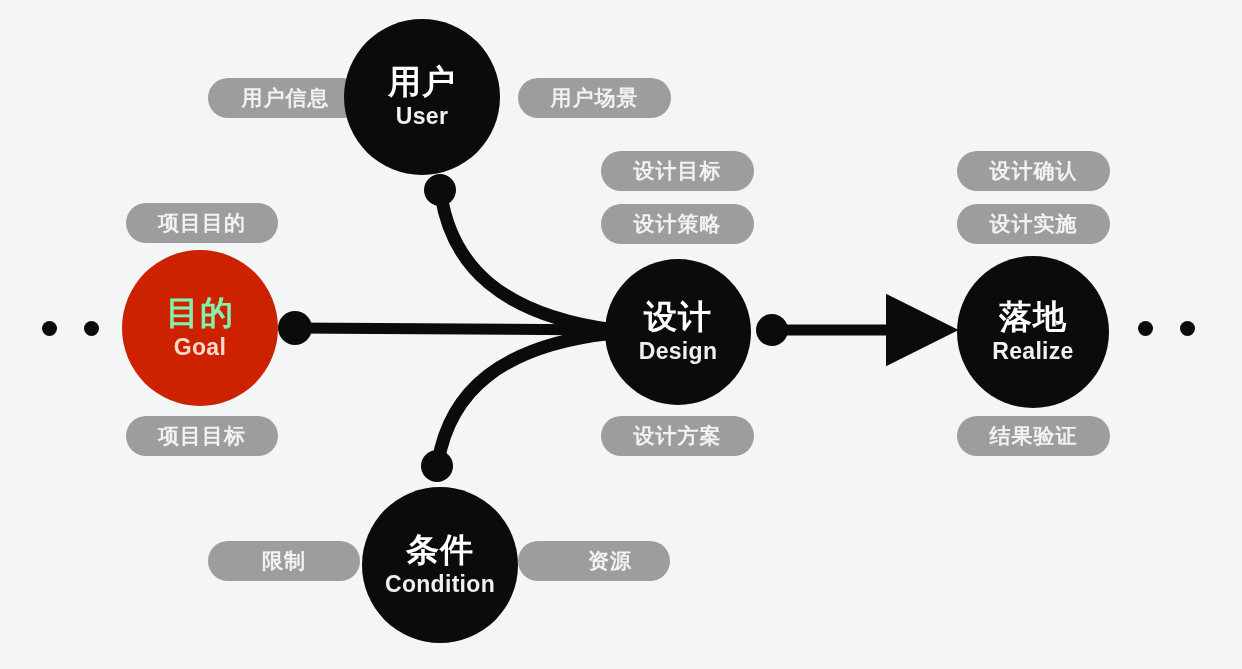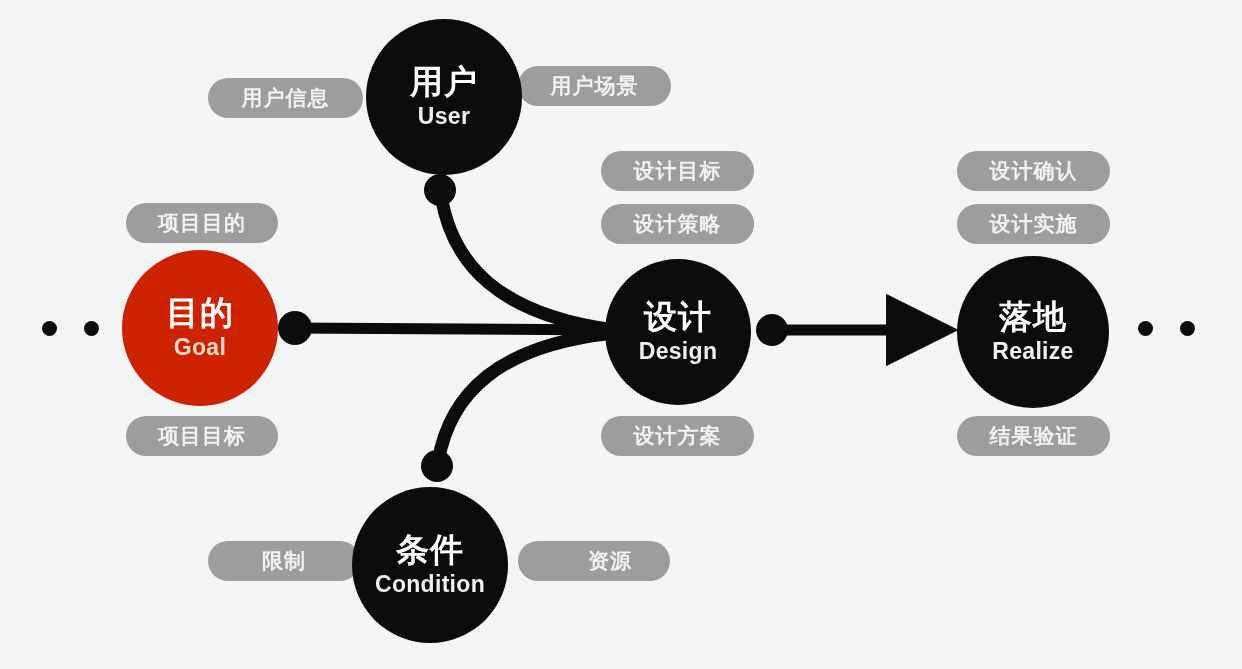--- a/index.html
+++ b/index.html
@@ -46,21 +46,21 @@
     letter-spacing: 1px;
   }
   .node-en {
     color: #f0f0f0;
     font-size: 23px;
     font-weight: 700;
     line-height: 1.1;
     margin-top: 5px;
     letter-spacing: 0.3px;
   }
-  .node-accent .node-cn { color: #ffffff; }
+  .node-accent .node-cn { color: #86efac; }
   .node-accent .node-en { color: #ffd9cc; }
 
   .pill {
     position: absolute;
     background: #9d9d9d;
     color: #f2f2f2;
     border-radius: 999px;
     display: flex;
     align-items: center;
     justify-content: center;
@@ -117,45 +117,45 @@
   <div class="ellipsis-dot" style="left:42px; top:321px;"></div>
   <div class="ellipsis-dot" style="left:84px; top:321px;"></div>
   <div class="ellipsis-dot" style="left:1138px; top:321px;"></div>
   <div class="ellipsis-dot" style="left:1180px; top:321px;"></div>
 
   <div class="node node-accent" style="left:122px; top:250px; width:156px; height:156px;">
     <div class="node-cn">目的</div>
     <div class="node-en">Goal</div>
   </div>
 
-  <div class="node node-dark" style="left:366px; top:19px; width:156px; height:156px;">
+  <div class="node node-dark" style="left:344px; top:19px; width:156px; height:156px;">
     <div class="node-cn">用户</div>
     <div class="node-en">User</div>
   </div>
 
   <div class="node node-dark" style="left:605px; top:259px; width:146px; height:146px;">
     <div class="node-cn">设计</div>
     <div class="node-en">Design</div>
   </div>
 
-  <div class="node node-dark" style="left:352px; top:487px; width:156px; height:156px;">
+  <div class="node node-dark" style="left:362px; top:487px; width:156px; height:156px;">
     <div class="node-cn">条件</div>
     <div class="node-en">Condition</div>
   </div>
 
   <div class="node node-dark" style="left:957px; top:256px; width:152px; height:152px;">
     <div class="node-cn">落地</div>
     <div class="node-en">Realize</div>
   </div>
 
   <div class="pill" style="left:126px; top:203px; width:152px;">项目目的</div>
   <div class="pill" style="left:126px; top:416px; width:152px;">项目目标</div>
 
   <div class="pill" style="left:208px; top:78px; width:155px;">用户信息</div>
-  <div class="pill" style="left:518px; top:66px; width:153px;">用户场景</div>
+  <div class="pill" style="left:518px; top:78px; width:153px;">用户场景</div>
 
   <div class="pill" style="left:601px; top:151px; width:153px;">设计目标</div>
   <div class="pill" style="left:601px; top:204px; width:153px;">设计策略</div>
   <div class="pill" style="left:601px; top:416px; width:153px;">设计方案</div>
 
   <div class="pill" style="left:957px; top:151px; width:153px;">设计确认</div>
   <div class="pill" style="left:957px; top:204px; width:153px;">设计实施</div>
   <div class="pill" style="left:957px; top:416px; width:153px;">结果验证</div>
 
   <div class="pill" style="left:208px; top:541px; width:152px;">限制</div>

